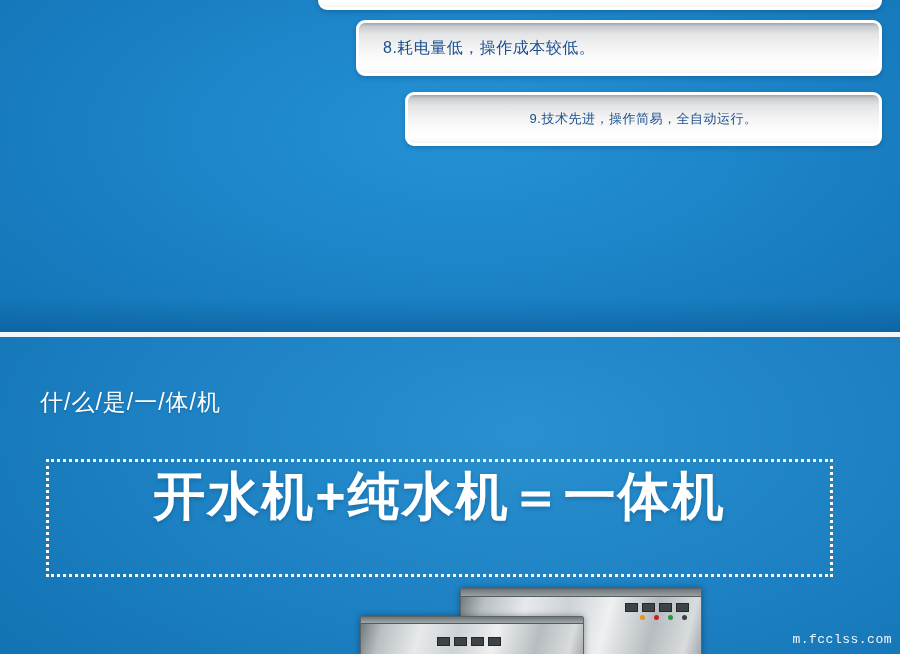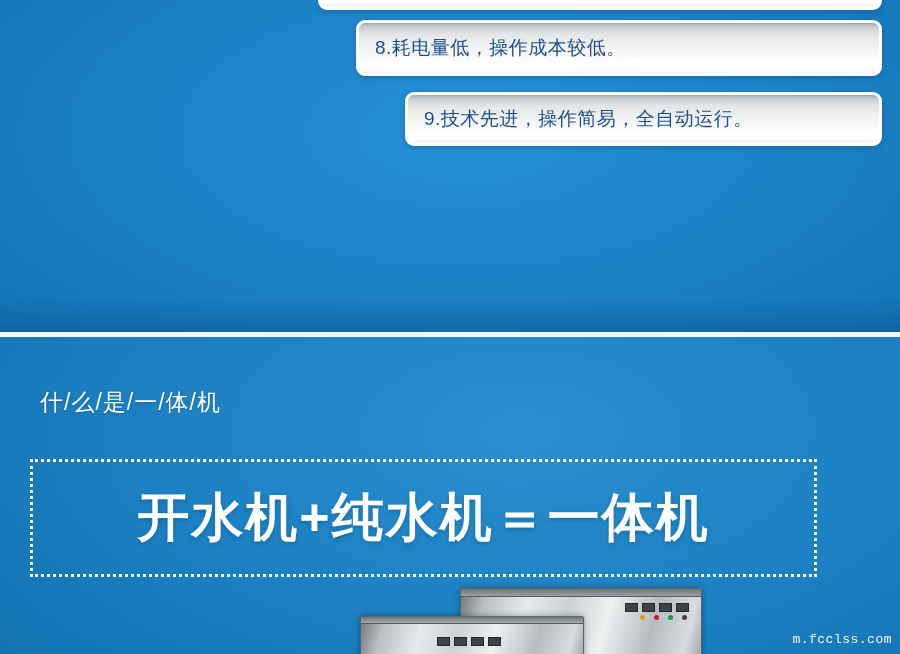--- a/index.html
+++ b/index.html
@@ -75,33 +75,34 @@
   }
 
   
   #fbox8 {
     left: 356px;
     top: 20px;
     width: 526px;
     height: 56px;
     display: flex;
     align-items: center;
-    font-size: 19px;
+    font-size: 16px;
+    padding-left: 8px;
   }
 
   
   #fbox9 {
     left: 405px;
     top: 92px;
     width: 477px;
     height: 54px;
     display: flex;
     align-items: center;
-    justify-content: flex-start;
-    font-size: 19px;
+    justify-content: center;
+    font-size: 13px;
   }
 
   
   #fbox10 {
     left: 42px;
     top: 163px;
     width: 840px;
     height: 123px;
     display: flex;
     align-items: center;
@@ -145,28 +146,28 @@
     font-size: 23px;
     color: #ffffff;
     letter-spacing: 1px;
     font-weight: 400;
     text-shadow: 0 1px 2px rgba(6,60,100,0.35);
     white-space: nowrap;
   }
 
   .dashed-box {
     position: absolute;
-    left: 30px;
+    left: 46px;
     top: 122px;
     width: 787px;
     height: 118px;
     box-sizing: border-box;
     border: 3px dotted #ffffff;
     display: flex;
-    align-items: center;
+    align-items: flex-start;
     justify-content: center;
   }
   .dashed-box-text {
     font-size: 52px;
     color: #ffffff;
     font-weight: 700;
     letter-spacing: 2px;
     white-space: nowrap;
     text-shadow: 0 2px 4px rgba(6,58,98,0.32);
   }

